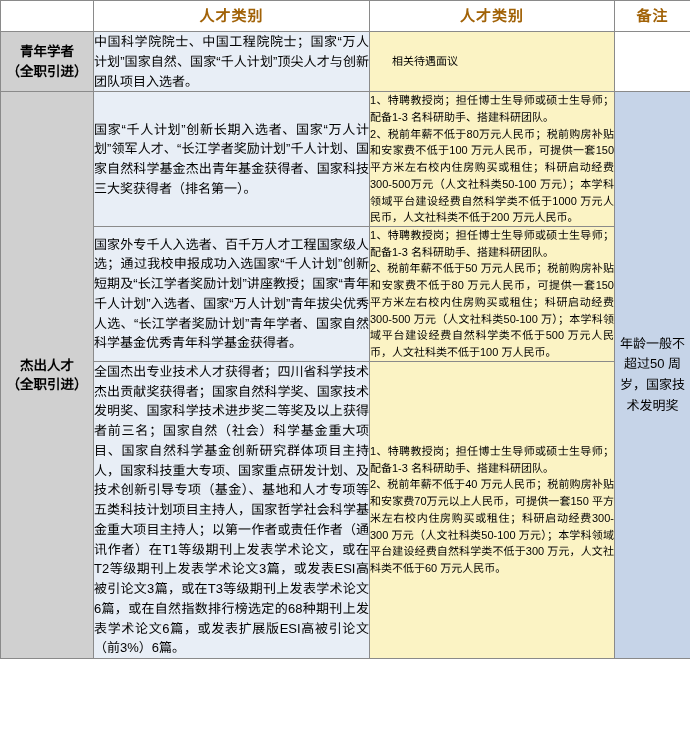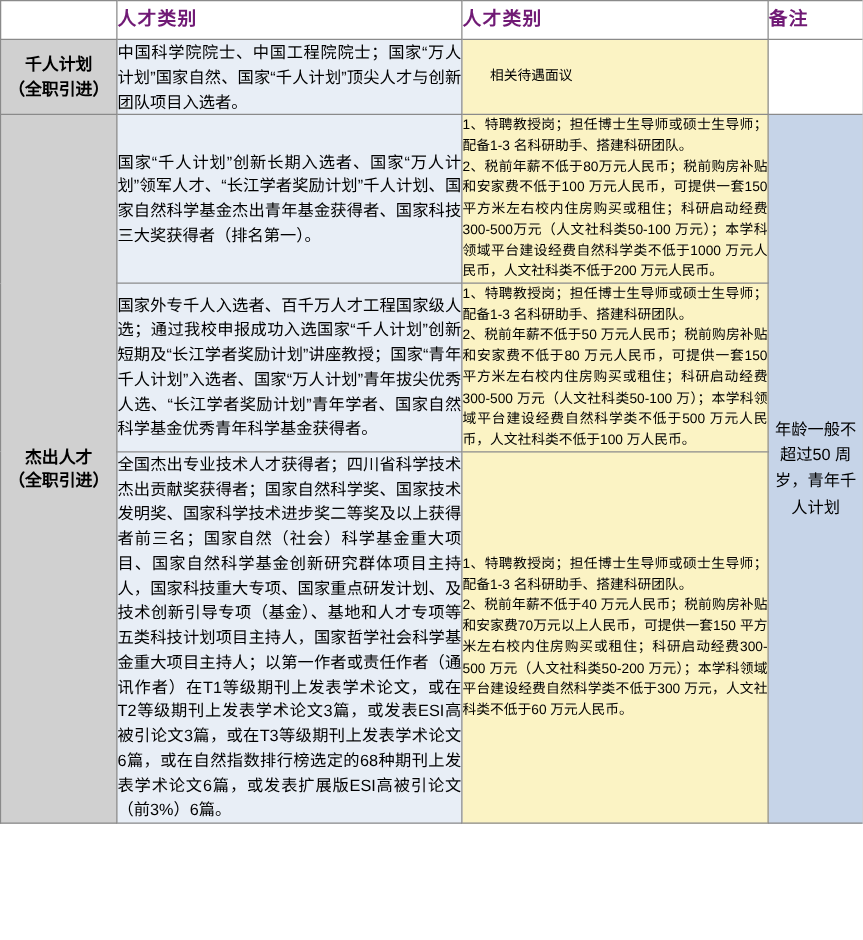--- a/index.html
+++ b/index.html
@@ -43,27 +43,27 @@
   col.c-remark   { width: 76px; }
 
   
   .hdr-blank {
     background: #ffffff;
     border-top: 1px solid #ffffff;
     border-left: 1px solid #ffffff;
   }
   .hdr-cell {
     background: #ffffff;
-    text-align: left;
+    text-align: center;
     font-size: 15px;
     font-weight: bold;
     letter-spacing: 1px;
     height: 30px;
     line-height: 30px;
-    color: #701a75;
+    color: #a16207;
   }
 
   
   .cat-cell {
     background: #d0d0d0;
     text-align: center;
     font-size: 13.5px;
     font-weight: bold;
     line-height: 1.45;
     color: #000000;
@@ -127,55 +127,55 @@
 
       <tr>
         <td class="hdr-blank"></td>
         <td class="hdr-cell">人才类别</td>
         <td class="hdr-cell">人才类别</td>
         <td class="hdr-cell">备注</td>
       </tr>
 
       <tr>
         <td class="cat-cell">
-          <span class="cat-line">千人计划</span>
+          <span class="cat-line">青年学者</span>
           <span class="cat-line">（全职引进）</span>
         </td>
         <td class="detail-cell">中国科学院院士、中国工程院院士；国家“万人计划”国家自然、国家“千人计划”顶尖人才与创新团队项目入选者。</td>
         <td class="treat-cell centered">
           <span class="treat-item">相关待遇面议</span>
         </td>
         <td class="remark-blank"></td>
       </tr>
 
       <tr>
         <td class="cat-cell" rowspan="3">
           <span class="cat-line">杰出人才</span>
           <span class="cat-line">（全职引进）</span>
         </td>
         <td class="detail-cell">国家“千人计划”创新长期入选者、国家“万人计划”领军人才、“长江学者奖励计划”千人计划、国家自然科学基金杰出青年基金获得者、国家科技三大奖获得者（排名第一）。</td>
         <td class="treat-cell">
           <span class="treat-item">1、特聘教授岗；担任博士生导师或硕士生导师；配备1-3 名科研助手、搭建科研团队。</span>
           <span class="treat-item">2、税前年薪不低于80万元人民币；税前购房补贴和安家费不低于100 万元人民币，可提供一套150 平方米左右校内住房购买或租住；科研启动经费300-500万元（人文社科类50-100 万元）；本学科领域平台建设经费自然科学类不低于1000 万元人民币，人文社科类不低于200 万元人民币。</span>
         </td>
         <td class="remark-cell" rowspan="3">
-          <span>年龄一般不超过50 周岁，青年千人计划</span>
+          <span>年龄一般不超过50 周岁，国家技术发明奖</span>
         </td>
       </tr>
 
       <tr>
         <td class="detail-cell">国家外专千人入选者、百千万人才工程国家级人选；通过我校申报成功入选国家“千人计划”创新短期及“长江学者奖励计划”讲座教授；国家“青年千人计划”入选者、国家“万人计划”青年拔尖优秀人选、“长江学者奖励计划”青年学者、国家自然科学基金优秀青年科学基金获得者。</td>
         <td class="treat-cell">
           <span class="treat-item">1、特聘教授岗；担任博士生导师或硕士生导师；配备1-3 名科研助手、搭建科研团队。</span>
           <span class="treat-item">2、税前年薪不低于50 万元人民币；税前购房补贴和安家费不低于80 万元人民币，可提供一套150 平方米左右校内住房购买或租住；科研启动经费300-500 万元（人文社科类50-100 万）；本学科领域平台建设经费自然科学类不低于500 万元人民币，人文社科类不低于100 万人民币。</span>
         </td>
       </tr>
 
       <tr>
         <td class="detail-cell">全国杰出专业技术人才获得者；四川省科学技术杰出贡献奖获得者；国家自然科学奖、国家技术发明奖、国家科学技术进步奖二等奖及以上获得者前三名；国家自然（社会）科学基金重大项目、国家自然科学基金创新研究群体项目主持人，国家科技重大专项、国家重点研发计划、及技术创新引导专项（基金）、基地和人才专项等五类科技计划项目主持人，国家哲学社会科学基金重大项目主持人；以第一作者或责任作者（通讯作者）在T1等级期刊上发表学术论文，或在T2等级期刊上发表学术论文3篇，或发表ESI高被引论文3篇，或在T3等级期刊上发表学术论文6篇，或在自然指数排行榜选定的68种期刊上发表学术论文6篇，或发表扩展版ESI高被引论文（前3%）6篇。</td>
         <td class="treat-cell">
           <span class="treat-item">1、特聘教授岗；担任博士生导师或硕士生导师；配备1-3 名科研助手、搭建科研团队。</span>
-          <span class="treat-item">2、税前年薪不低于40 万元人民币；税前购房补贴和安家费70万元以上人民币，可提供一套150 平方米左右校内住房购买或租住；科研启动经费300-500 万元（人文社科类50-200 万元）；本学科领域平台建设经费自然科学类不低于300 万元，人文社科类不低于60 万元人民币。</span>
+          <span class="treat-item">2、税前年薪不低于40 万元人民币；税前购房补贴和安家费70万元以上人民币，可提供一套150 平方米左右校内住房购买或租住；科研启动经费300-300 万元（人文社科类50-100 万元）；本学科领域平台建设经费自然科学类不低于300 万元，人文社科类不低于60 万元人民币。</span>
         </td>
       </tr>
     </tbody>
   </table>
 </div>
 
 </body></html>

